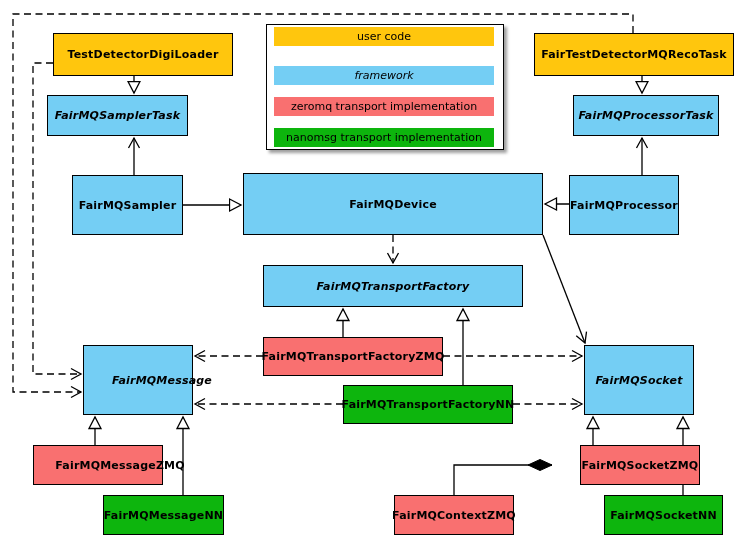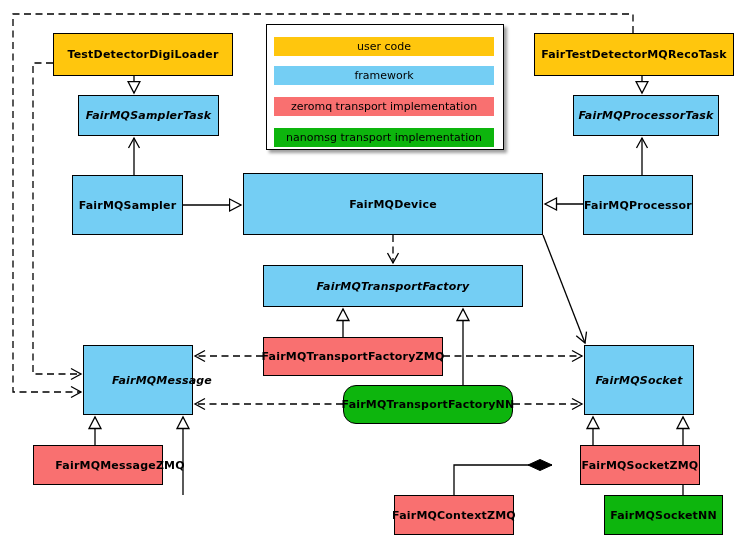--- a/index.html
+++ b/index.html
@@ -68,60 +68,61 @@
         <path d="M513,404 L582,404" marker-end="url(#open)"></path>
         <path d="M53,63 L33,63 L33,374 L81,374" marker-end="url(#open)"></path>
         <path d="M633,33 L633,14 L13,14 L13,392 L81,392" marker-end="url(#open)"></path>
       </g>
 
       <path d="M454,495 L454,465 L552,465" marker-end="url(#diamond)"></path>
     </g>
   </svg>
 
   <div class="legend">
-    <div class="legend-bar" style="top: 12px; background: rgb(255, 198, 13);">
+    <div class="legend-bar" style="top: 2px; background: rgb(255, 198, 13);">
       <span>user code</span>
     </div>
-    <div class="legend-bar" style="top: 41px; background: rgb(116, 206, 244);">
+    <div class="legend-bar" style="top: 41px; background: rgb(116, 206, 244); font-style: italic;">
       <span>framework</span>
     </div>
     <div class="legend-bar" style="top: 72px; background: rgb(249, 112, 112);">
       <span>zeromq transport implementation</span>
     </div>
     <div class="legend-bar" style="top: 103px; background: rgb(13, 181, 13);">
       <span>nanomsg transport implementation</span>
     </div>
   </div>
 
   <div class="node" style="left: 53px; top: 33px; width: 180px; height: 43px; background: rgb(255, 198, 13);">TestDetectorDigiLoader</div>
 
-  <div class="node abstract" style="left: 78px; top: 95px; width: 141px; height: 41px; background: rgb(116, 206, 244);">FairMQSamplerTask</div>
+  <div class="node abstract" style="left: 47px; top: 95px; width: 141px; height: 41px; background: rgb(116, 206, 244);">FairMQSamplerTask</div>
 
   <div class="node" style="left: 72px; top: 175px; width: 111px; height: 60px; background: rgb(116, 206, 244);">FairMQSampler</div>
 
   <div class="node" style="left: 243px; top: 173px; width: 300px; height: 62px; background: rgb(116, 206, 244);">FairMQDevice</div>
 
   <div class="node" style="left: 534px; top: 33px; width: 200px; height: 43px; background: rgb(255, 198, 13);">FairTestDetectorMQRecoTask</div>
 
   <div class="node abstract" style="left: 573px; top: 95px; width: 146px; height: 41px; background: rgb(116, 206, 244);">FairMQProcessorTask</div>
 
-  <div class="node" style="left: 583px; top: 175px; width: 110px; height: 60px; background: rgb(116, 206, 244);">FairMQProcessor</div>
+  <div class="node" style="left: 569px; top: 175px; width: 110px; height: 60px; background: rgb(116, 206, 244);">FairMQProcessor</div>
 
   <div class="node abstract" style="left: 263px; top: 265px; width: 260px; height: 42px; background: rgb(116, 206, 244);">FairMQTransportFactory</div>
 
   <div class="node" style="left: 263px; top: 337px; width: 180px; height: 39px; background: rgb(249, 112, 112);">FairMQTransportFactoryZMQ</div>
 
-  <div class="node" style="left: 343px; top: 385px; width: 170px; height: 39px; background: rgb(13, 181, 13); border-radius: 13px;">FairMQTransportFactoryNN</div>
+  <div class="node" style="left: 343px; top: 385px; width: 170px; height: 39px; background: rgb(13, 181, 13);">FairMQTransportFactoryNN</div>
 
   <div class="node abstract" style="left: 83px; top: 345px; width: 110px; height: 70px; background: rgb(116, 206, 244); padding-left: 48px;">FairMQMessage</div>
 
   <div class="node abstract" style="left: 584px; top: 345px; width: 110px; height: 70px; background: rgb(116, 206, 244);">FairMQSocket</div>
 
   <div class="node" style="left: 33px; top: 445px; width: 130px; height: 40px; background: rgb(249, 112, 112); padding-left: 44px;">FairMQMessageZMQ</div>
 
+  <div class="node" style="left: 103px; top: 495px; width: 121px; height: 40px; background: rgb(13, 181, 13);">FairMQMessageNN</div>
 
   <div class="node" style="left: 394px; top: 495px; width: 120px; height: 40px; background: rgb(249, 112, 112);">FairMQContextZMQ</div>
 
   <div class="node" style="left: 580px; top: 445px; width: 120px; height: 40px; background: rgb(249, 112, 112);">FairMQSocketZMQ</div>
 
   <div class="node" style="left: 604px; top: 495px; width: 119px; height: 40px; background: rgb(13, 181, 13);">FairMQSocketNN</div>
 
 </div>
 
 </body></html>

